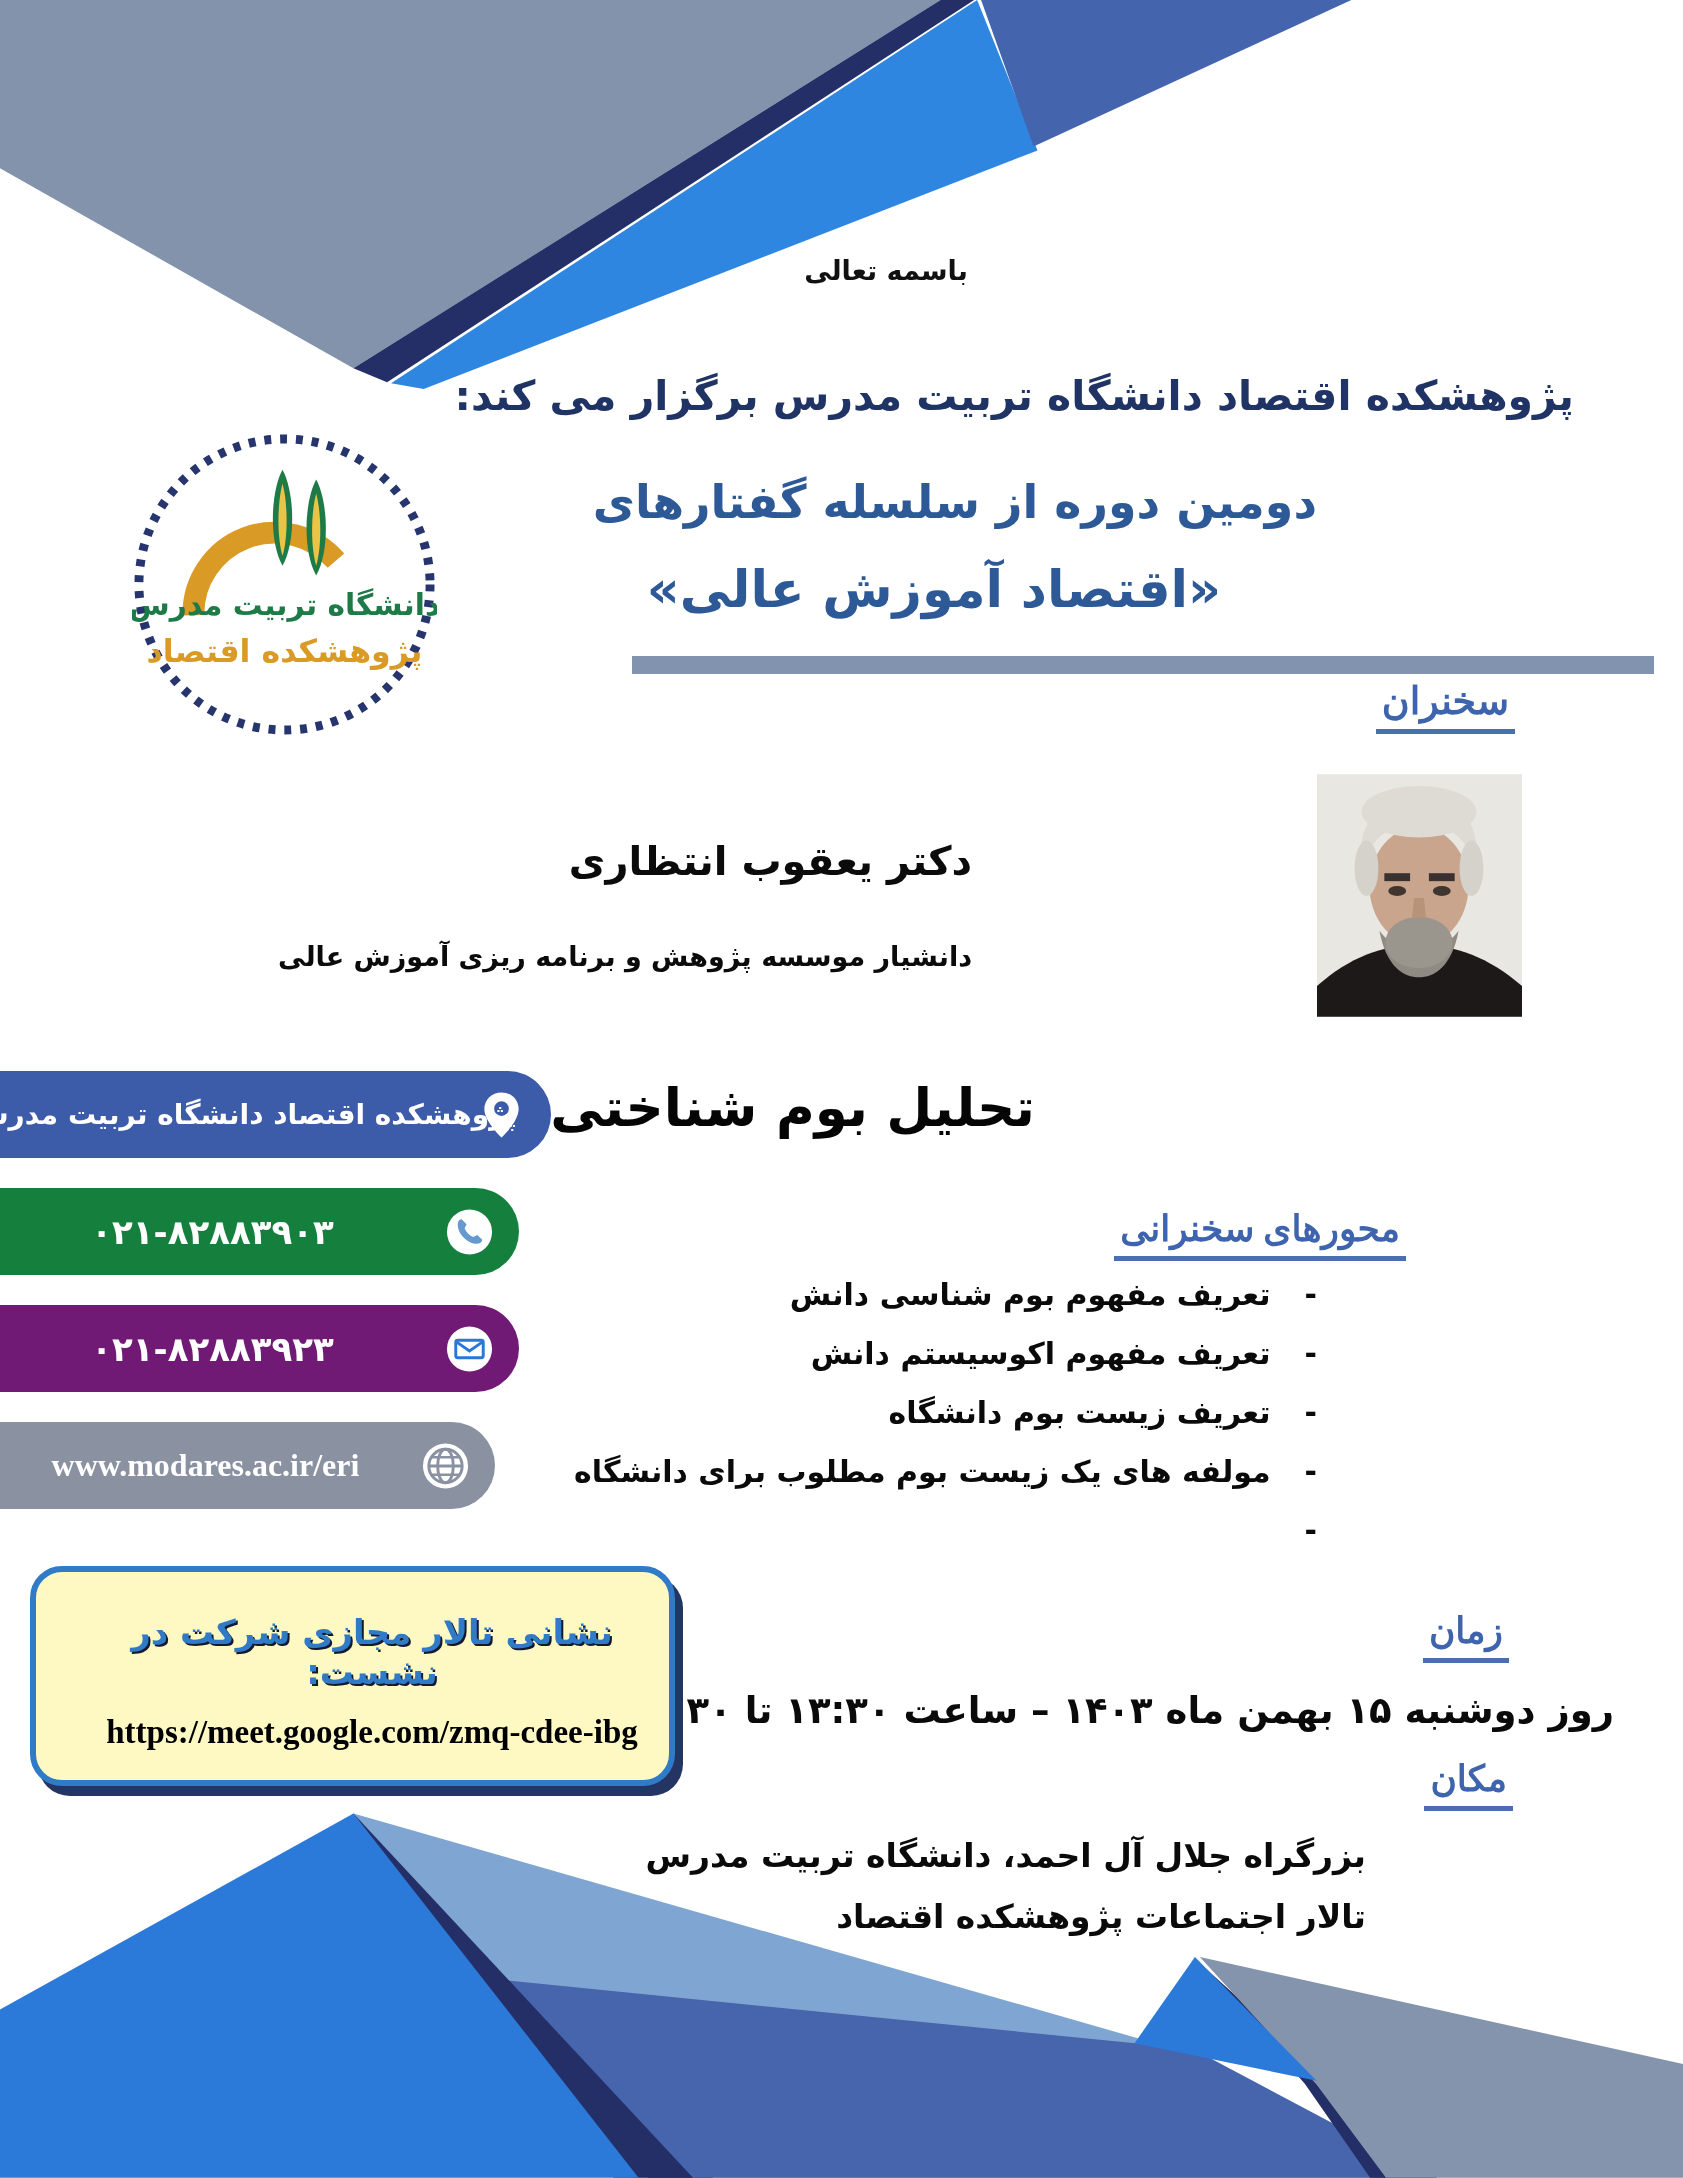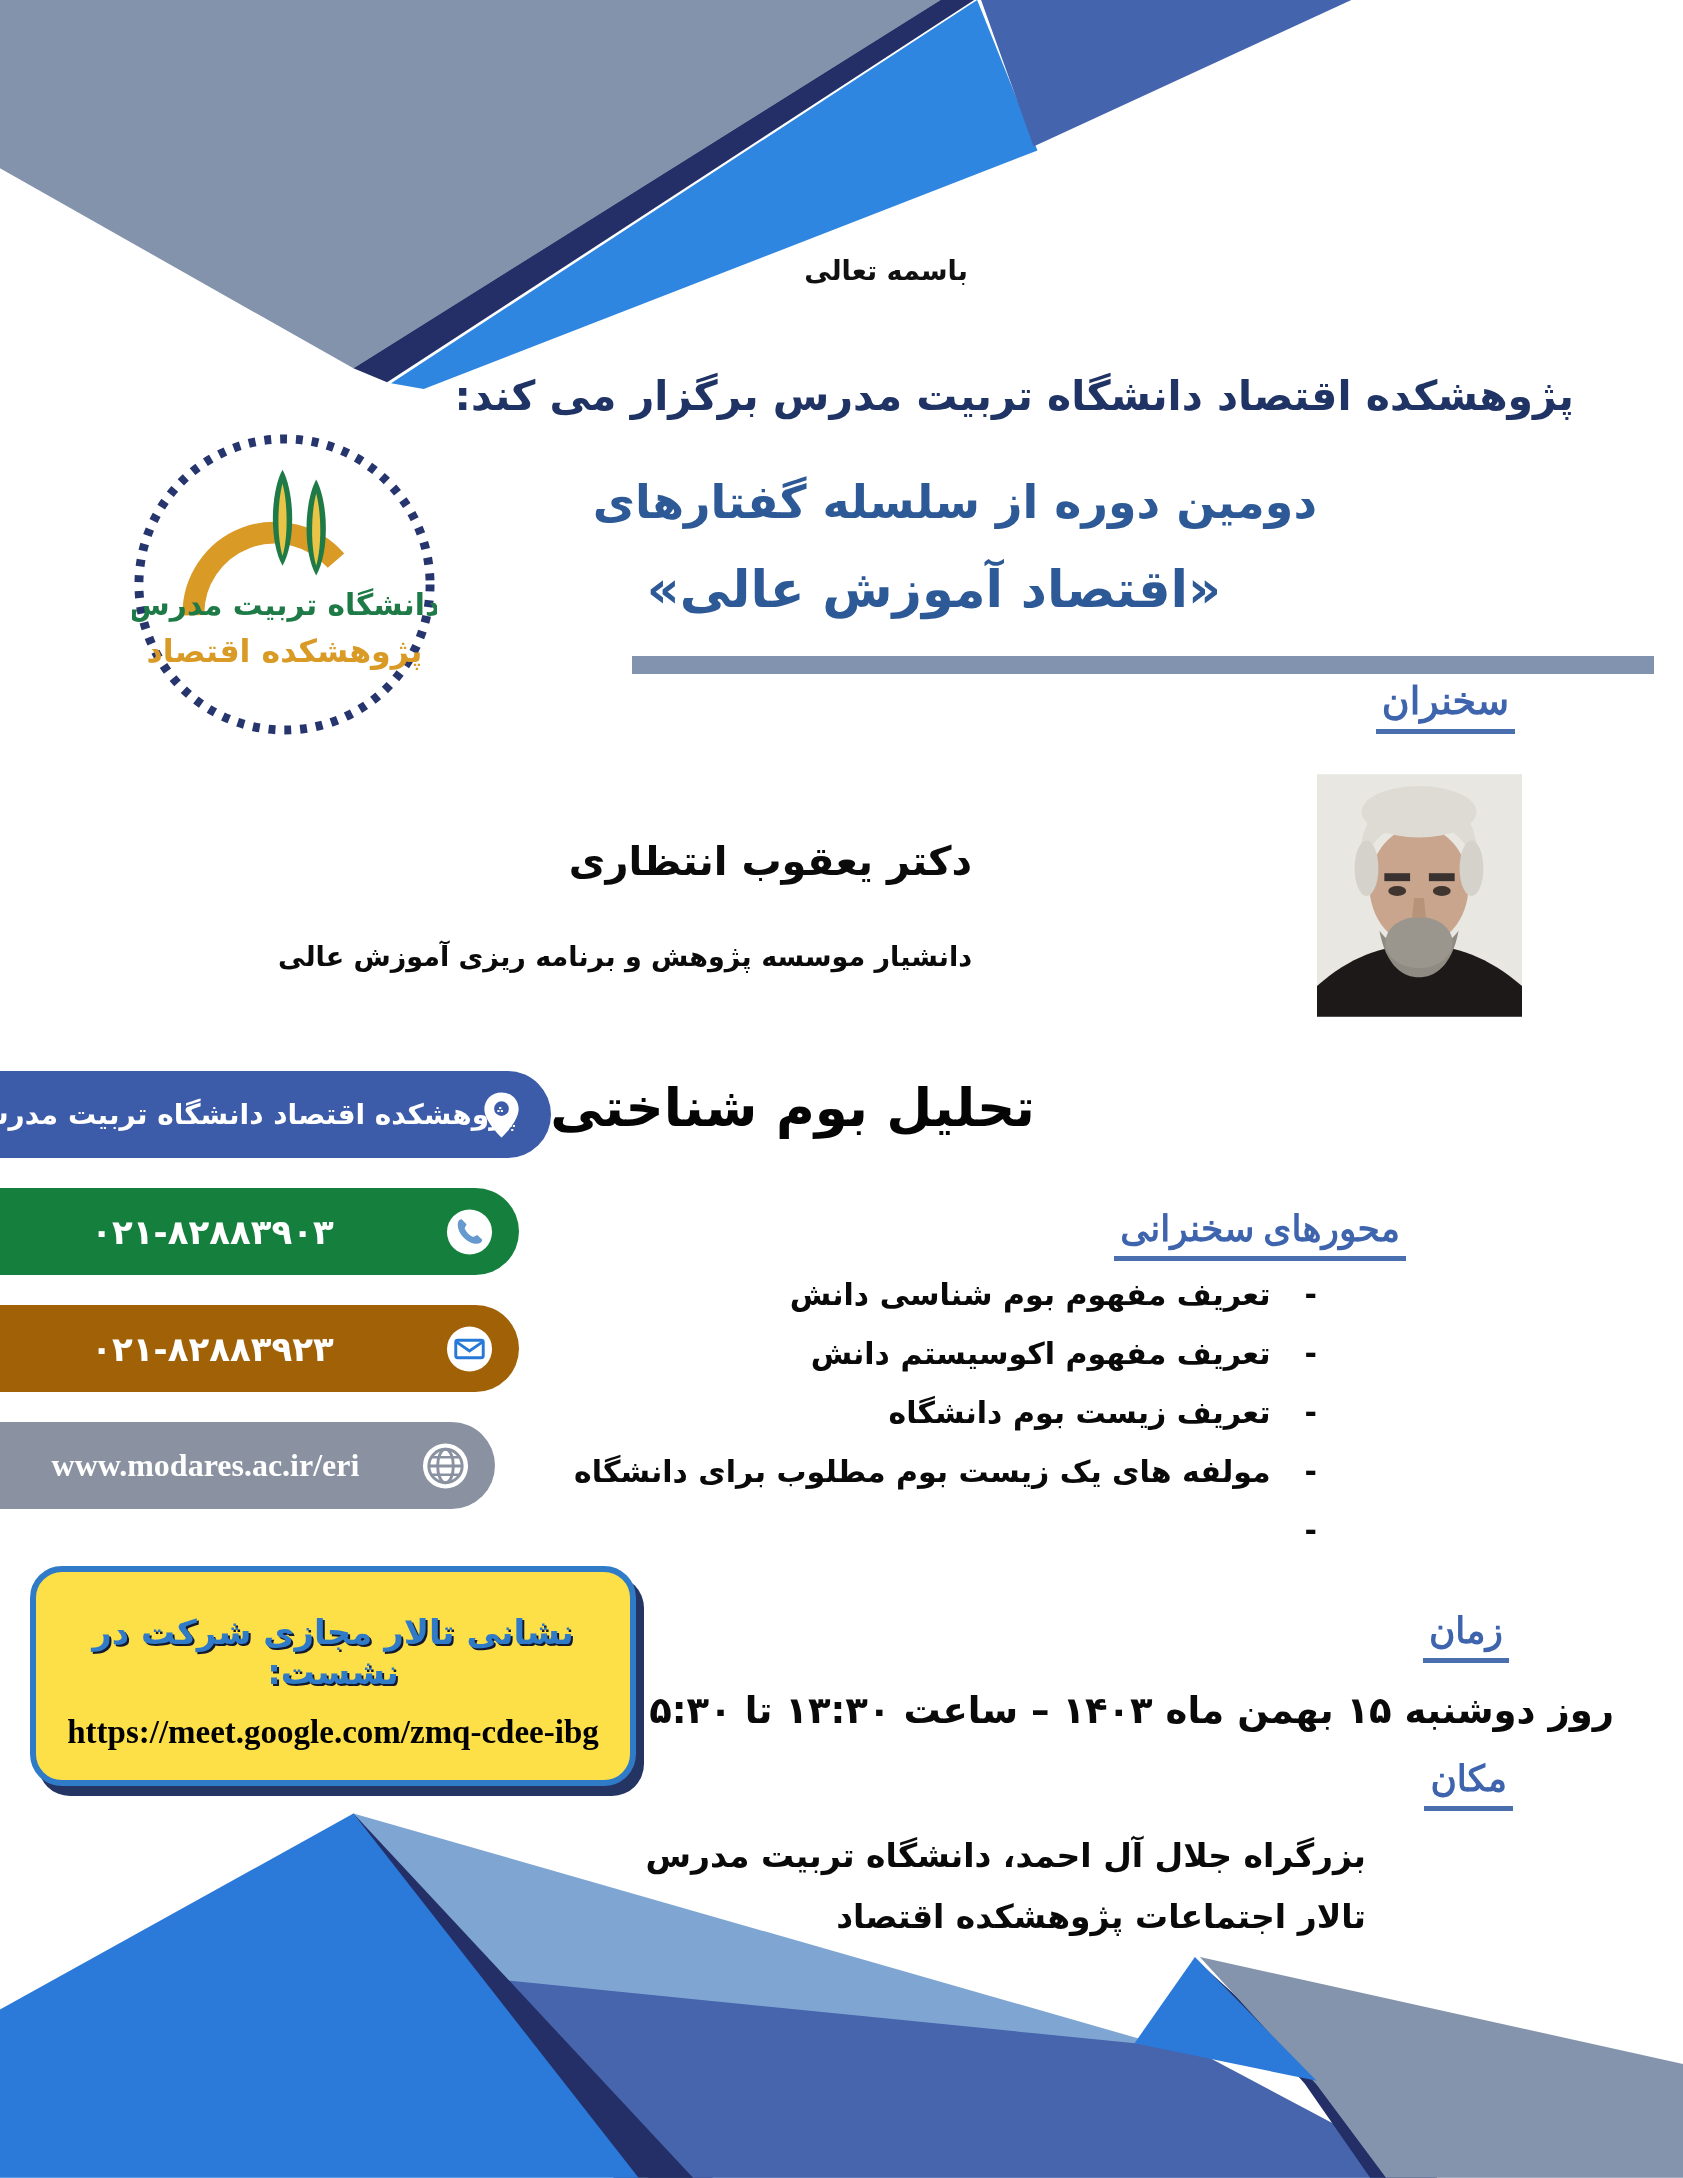--- a/index.html
+++ b/index.html
@@ -80,30 +80,31 @@
     display:flex;align-items:center;justify-content:center;
     color:#ffffff;
   }
   .pill-icon{position:absolute;right:24px;top:50%;transform:translateY(-50%);width:51px;height:51px;}
   .pill-text{font-size:28px;font-weight:bold;padding-left:30px;padding-right:94px;white-space:nowrap;}
   .pill-number{font-size:34px;font-weight:bold;direction:ltr;padding-right:94px;white-space:nowrap;}
   .pill-url{font-size:32px;font-weight:bold;direction:ltr;padding-right:84px;white-space:nowrap;
             font-family:Liberation Serif, serif;}
   .pill-address{top:1071px;width:551px;background:#3C5BA8;}
   .pill-phone{top:1188px;width:519px;background:#15803d;}
-  .pill-fax{top:1305px;width:519px;background:#a16207;justify-content:center;}
+  .pill-fax{top:1305px;width:519px;background:#701a75;justify-content:center;}
   .pill-web{top:1422px;width:495px;background:#8A92A2;}
 
   
   .meet-box{
     top:1566px;left:30px;width:594px;height:208px;
-    background:#fde047;
+    background:#fef9c3;
     border:6px solid #2F7BC8;border-radius:32px;
     box-shadow:8px 10px 0 #253563;
     text-align:center;
+    padding-left:39px;
   }
   .meet-label{
     margin-top:40px;font-size:34px;font-weight:bold;color:#2F7BC8;
     text-shadow:2px 2px 0 #15192e;
   }
   .meet-url{
     margin-top:22px;font-size:33px;font-weight:bold;color:#000000;direction:ltr;
     font-family:"Liberation Serif","DejaVu Serif",serif;
   }
 

